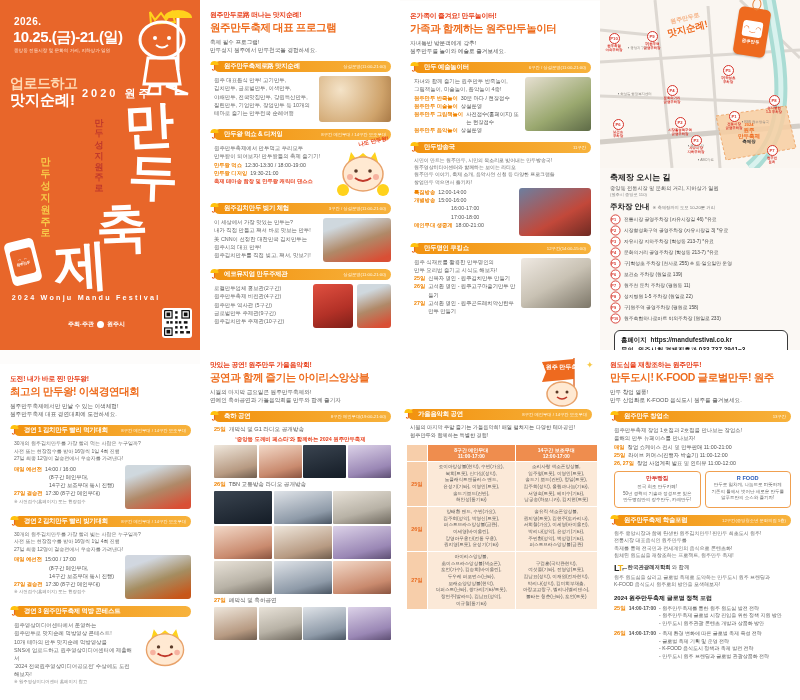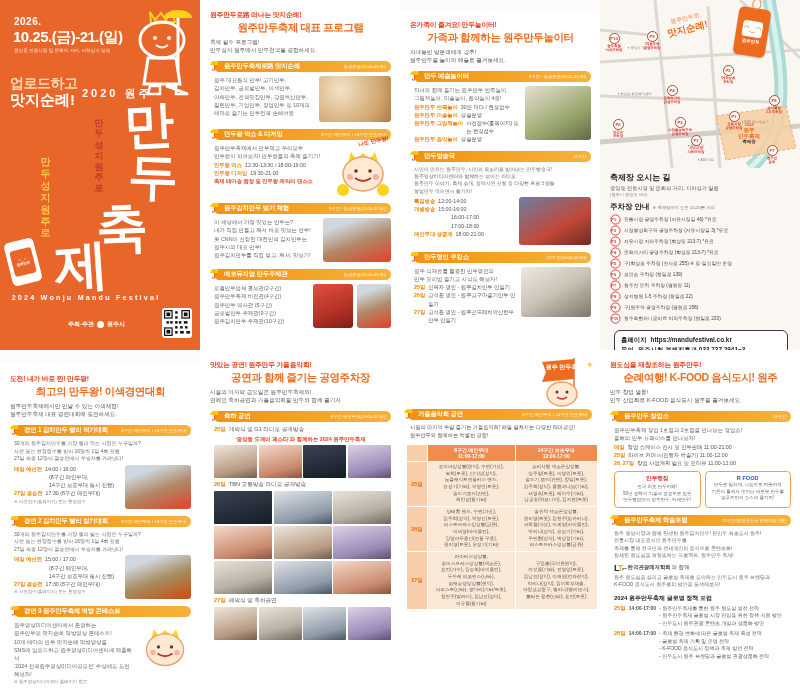--- a/index.html
+++ b/index.html
@@ -18,21 +18,21 @@
   .cv-vert{position:absolute;writing-mode:vertical-rl;font-weight:bold;letter-spacing:2px;}
   .cv-eng{position:absolute;left:0;top:293px;width:172px;text-align:center;font-size:7.2px;letter-spacing:2.2px;font-weight:bold;}
   .cv-host{position:absolute;left:68px;top:320px;font-size:6px;font-weight:bold;display:flex;gap:3px;align-items:center;}
   .cv-qr{position:absolute;right:8px;top:308px;width:30px;height:30px;background:#fff;border-radius:3px;padding:2px;box-sizing:border-box;}
   .cv-tag{position:absolute;left:8px;top:240px;width:30px;height:44px;background:#fff;border-radius:5px;transform:rotate(-14deg);display:flex;flex-direction:column;align-items:center;justify-content:center;}
   .cv-tag .inner{width:22px;height:26px;background:#e8662a;border-radius:3px;display:flex;flex-direction:column;align-items:center;justify-content:center;color:#fff;font-size:3.5px;font-weight:bold;}
   .cv-mascot{position:absolute;right:2px;top:8px;}
   
   .pad{padding:10px 9px 6px 10px;}
   .kicker{font-size:6.8px;font-weight:bold;color:#e8401c;letter-spacing:-.2px;}
-  .ptitle{font-size:10.5px;font-weight:bold;color:#ee6d1f;letter-spacing:-.4px;margin-top:2px;line-height:1.1;text-align:center;}
+  .ptitle{font-size:10.5px;font-weight:bold;color:#ee6d1f;letter-spacing:-.4px;margin-top:2px;line-height:1.1;}
   .intro{font-size:5.6px;color:#555;margin-top:4px;line-height:1.5;}
   .pre{white-space:pre-line;}
   .bar{position:relative;display:flex;align-items:center;background:linear-gradient(90deg,#f2920f,#f7b23c);border-radius:7px;height:11px;margin:7px 0 4px 4px;padding:0 5px 0 10px;}
   .bt{font-size:6.4px;font-weight:bold;color:#fff;letter-spacing:-.2px;white-space:nowrap;}
   .br{margin-left:auto;font-size:4.3px;color:#fff7e8;white-space:nowrap;}
   .umb{position:absolute;left:-4px;top:-4px;}
   .sbody{display:flex;gap:4px;margin-left:4px;}
   .scol{flex:1;min-width:0;}
   .txt{font-size:5.4px;color:#666;line-height:1.5;}
   .sch{display:flex;gap:3px;font-size:5.3px;line-height:1.55;}
@@ -275,21 +275,21 @@
       <div class="scol txt pre">로컬만두업체 홍보관(2구간)
 원주만두축제 비전관(4구간)
 원주만두 역사관 (5구간)
 글로벌만두 주제관(9구간)
 원주김치만두 주제관(10구간)</div>
       <div class="ph ph-banner" style="width:40px;height:44px;"></div>
       <div class="ph ph-crowd" style="width:34px;height:44px;"></div>
     </div>
   </div>
 
-  <div class="panel pad" style="left:400px;top:10px;">
+  <div class="panel pad" style="left:400px;top:1px;">
     <div class="kicker">온가족이 즐겨요! 만두놀이터!</div>
     <div class="ptitle">가족과 함께하는 원주만두놀이터</div>
     <div class="intro pre">자녀동반 방문객에게 강추!
 원주만두를 놀이와 예술로 즐겨보세요.</div>
 
     <div class="bar">
       <span class="umb"><svg width="9" height="11" viewBox="0 0 10 12">
             <path d="M5 1 A4.5 4.5 0 0 1 9.5 5.5 L0.5 5.5 A4.5 4.5 0 0 1 5 1Z" fill="#ffc20e"></path>
             <path d="M5 5.5 V10 a1.2 1.2 0 0 1 -2.4 0" stroke="#e86a1f" fill="none" stroke-width="1.2"></path>
           </svg></span>
@@ -602,21 +602,21 @@
           <circle cx="35" cy="27" r="1.8" fill="#5a3a28"></circle>
         <path d="M20 34 q8 6 16 0" fill="none" stroke="#c0392b" stroke-width="2"></path>
         <circle cx="15" cy="33" r="3" fill="#f7b2a0"></circle>
           <circle cx="41" cy="33" r="3" fill="#f7b2a0"></circle>
       </svg>
     </div>
   </div>
 
   <div class="panel pad" style="left:200px;top:350px;">
     <div class="kicker">맛있는 공연! 원주만두 가을음악회!</div>
-    <div class="ptitle">공연과 함께 즐기는 공영주차장</div>
+    <div class="ptitle">공연과 함께 즐기는 아이리스앙상블</div>
     <div class="intro pre">시월의 마지막 금요일은 원주만두축제와!
 연예인 축하공연과 가을음악회를 만두와 함께 즐기자</div>
     <div class="bar">
       <span class="umb"><svg width="9" height="11" viewBox="0 0 10 12">
             <path d="M5 1 A4.5 4.5 0 0 1 9.5 5.5 L0.5 5.5 A4.5 4.5 0 0 1 5 1Z" fill="#ffc20e"></path>
             <path d="M5 5.5 V10 a1.2 1.2 0 0 1 -2.4 0" stroke="#e86a1f" fill="none" stroke-width="1.2"></path>
           </svg></span>
       <span class="bt">축하 공연</span>
       <span class="br">8구간 메인무대(19:00-21:00)</span>
     </div>
@@ -740,21 +740,21 @@
 박리나(성악), 김미희부채춤,
 아장고고장구, 벨리나(벨리댄스),
 불타는 청춘(난타), 오언(트롯)</td>
       </tr>
     </tbody>
       </table>
   </div>
 
   <div class="panel pad" style="left:600px;top:350px;">
     <div class="kicker">원도심을 재창조하는 원주만두!</div>
-    <div class="ptitle">순례여행! K-FOOD 음식도시! 원주</div>
+    <div class="ptitle">만두도시! K-FOOD 글로벌만두! 원주</div>
     <div class="intro pre">만두 창업 열풍!
 만두 산업화로 K-FOOD 음식도시 원주를 즐겨보세요.</div>
 
     <div class="bar">
       <span class="umb"><svg width="9" height="11" viewBox="0 0 10 12">
             <path d="M5 1 A4.5 4.5 0 0 1 9.5 5.5 L0.5 5.5 A4.5 4.5 0 0 1 5 1Z" fill="#ffc20e"></path>
             <path d="M5 5.5 V10 a1.2 1.2 0 0 1 -2.4 0" stroke="#e86a1f" fill="none" stroke-width="1.2"></path>
           </svg></span>
       <span class="bt">원주만두 창업소</span>
       <span class="br">13구간</span>

